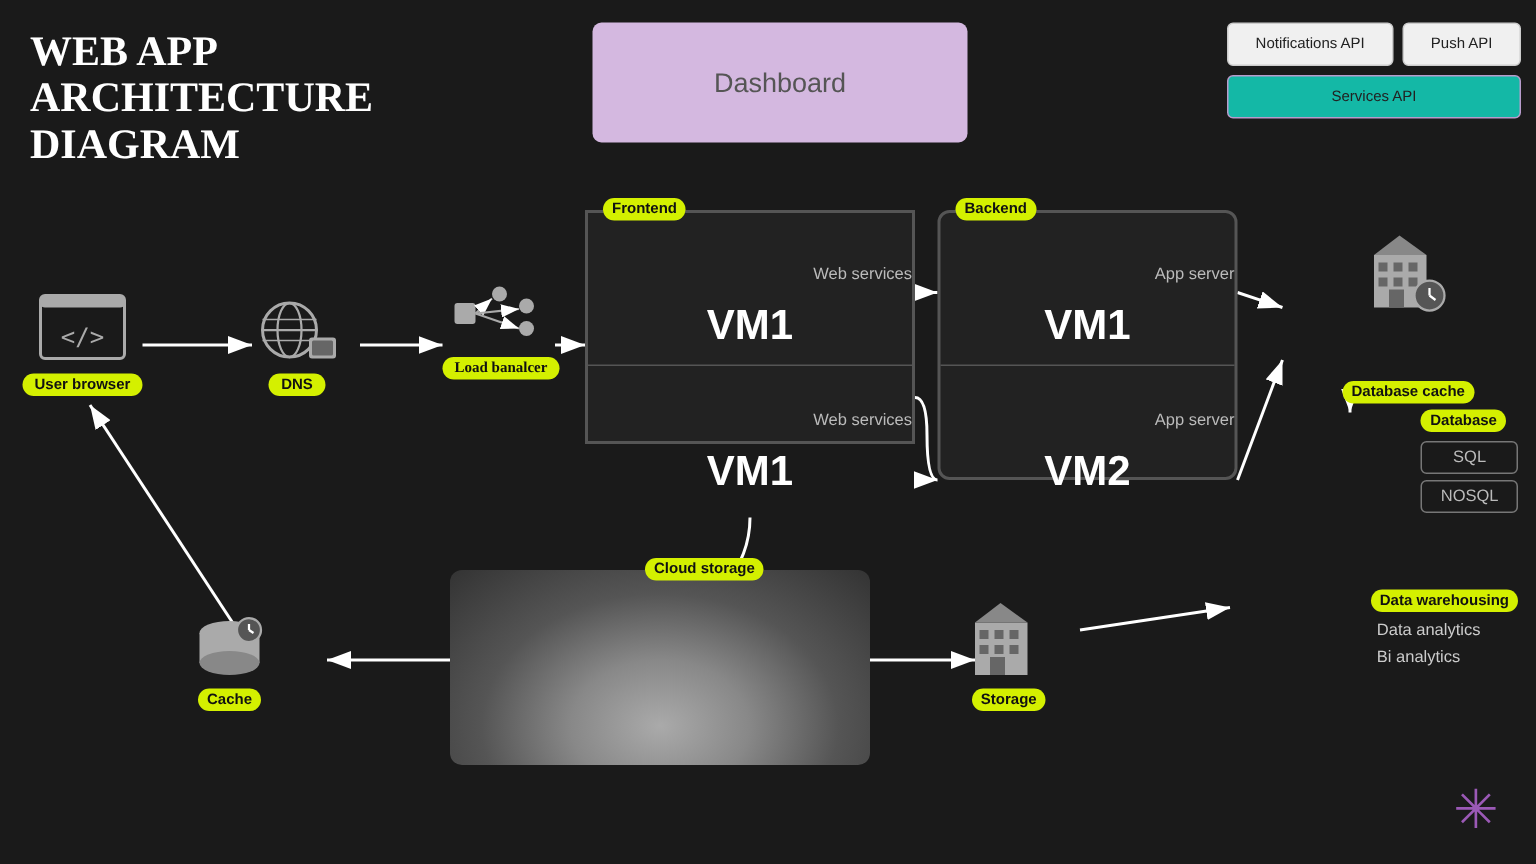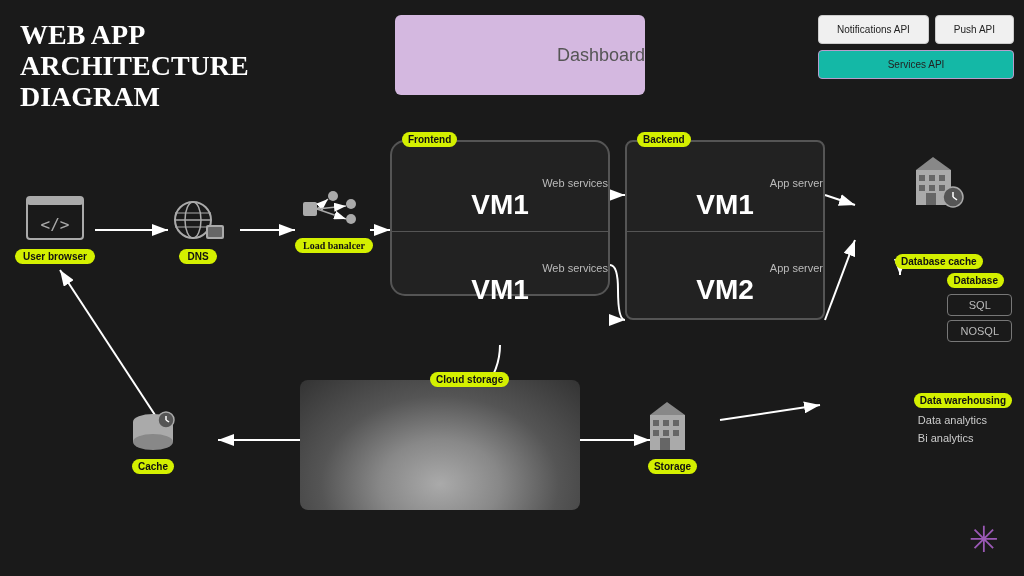--- a/index.html
+++ b/index.html
@@ -57,21 +57,21 @@
     .dashboard-box {
       position: absolute;
       top: 15px;
       left: 395px;
       width: 250px;
       height: 80px;
       background: #d4b8e0;
       border-radius: 6px;
       display: flex;
       align-items: center;
-      justify-content: flex-end;
+      justify-content: center;
       font-size: 18px;
       color: #333;
     }
 
     
     .badge {
       background: #d4f000;
       color: #111;
       font-size: 10px;
       font-weight: bold;
@@ -82,34 +82,35 @@
     }
 
     
     .frontend-box {
       position: absolute;
       top: 140px;
       left: 390px;
       width: 220px;
       height: 156px;
       border: 2px solid #555;
-      border-radius: 15px;
+      border-radius: 0;
       background: rgba(255,255,255,0.04);
     }
     .vm-label {
       color: #bbb;
       font-size: 11px;
       text-align: right;
       margin-top: 20px;
     }
     .vm-big {
       color: white;
       font-size: 28px;
       font-weight: 900;
       text-align: center;
+      margin-top: 12px;
     }
 
     
     .backend-box {
       position: absolute;
       top: 140px;
       left: 625px;
       width: 200px;
       height: 180px;
       border: 2px solid #555;

